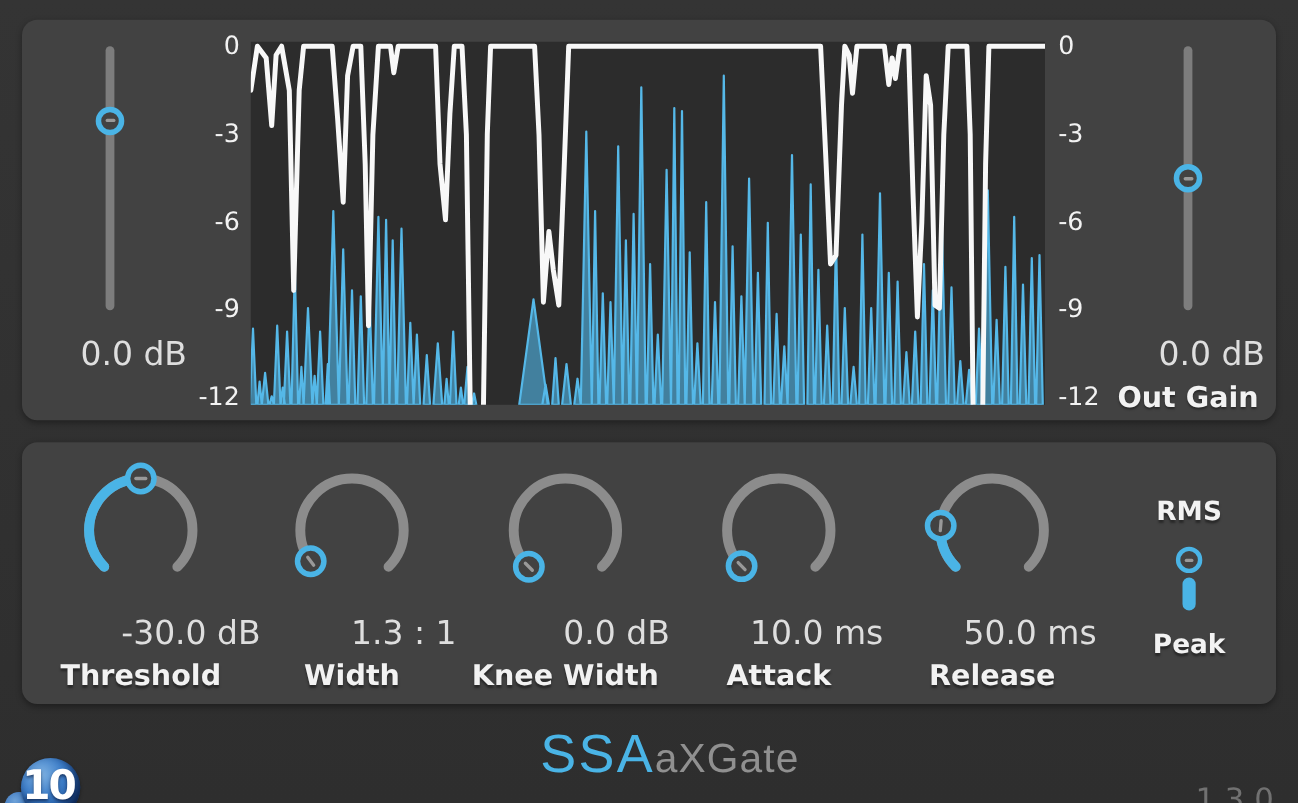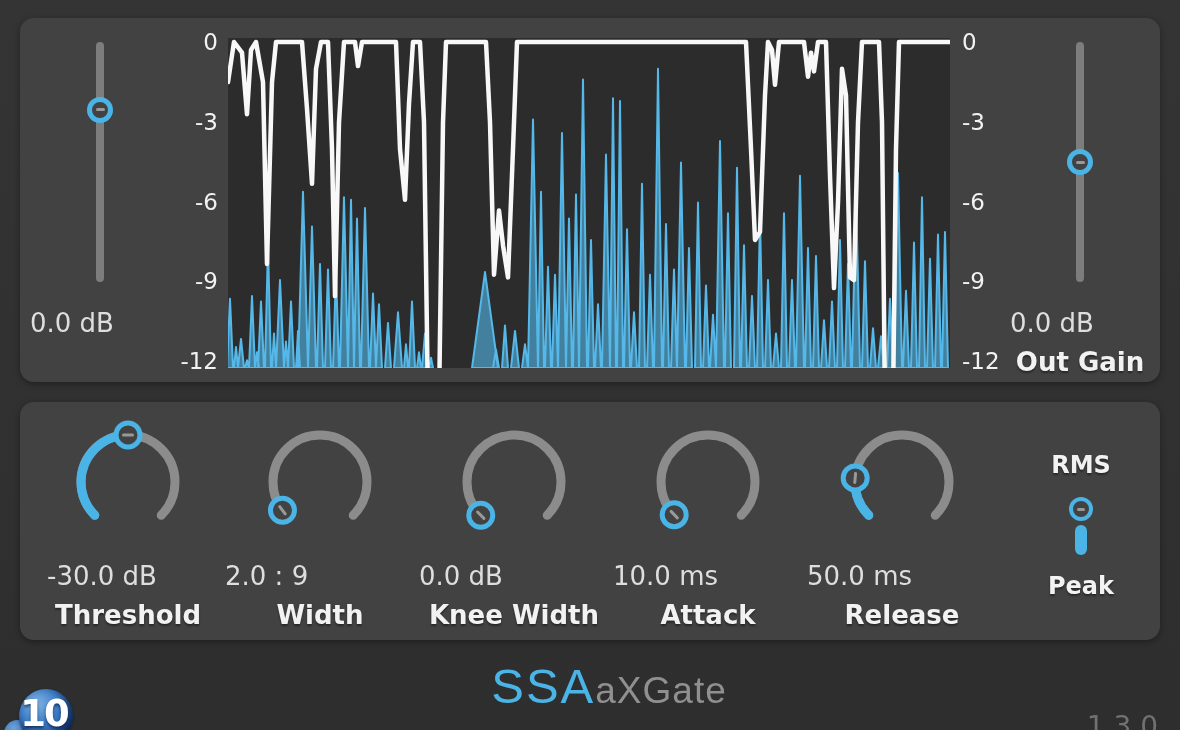--- a/index.html
+++ b/index.html
@@ -38,21 +38,21 @@
   }
   .scale-left{left:130px;width:68px;text-align:right;}
   .scale-right{left:942px;width:80px;text-align:left;}
 
   #meter{
     position:absolute;left:208px;top:20px;width:722px;height:330px;
     background:var(--meter_bg,#2c2c2c);display:block;
   }
 
   .value-text{
-    position:absolute;height:30px;line-height:30px;font-size:26px;text-align:left;
+    position:absolute;height:30px;line-height:30px;font-size:30px;text-align:right;
     color:var(--text_dim,#dedede);
   }
   .ctl-label{
     position:absolute;height:32px;line-height:32px;font-size:26px;font-weight:bold;text-align:center;
     color:var(--text_bright,#f2f2f2);text-shadow:0 2px 2px rgba(0,0,0,.4);
   }
 
   svg.knob{position:absolute;width:130px;height:130px;top:14px;overflow:visible;}
 
   .toggle-label{
@@ -149,21 +149,21 @@
       </svg>
     <div class="value-text" style="left:27px;width:190px;top:159px;">-30.0 dB</div>
     <div class="ctl-label" style="left:13px;width:190px;top:197px;">Threshold</div>
 
     <svg class="knob" style="left:235px;" viewBox="0 0 130 130">
         <path d="M 31.77 99.23 A 47 47 0 1 1 98.23 99.23" fill="none" stroke="#8c8c8c" stroke-width="9" stroke-linecap="round"></path>
         <path d="M 31.77 99.23 A 47 47 0 0 1 27.46 94.29" fill="none" stroke="#4ab4e6" stroke-width="9" stroke-linecap="round"></path>
         <circle cx="27.46" cy="94.29" r="12" fill="#424242" stroke="#4ab4e6" stroke-width="5"></circle>
         <line x1="30.17" y1="97.88" x2="24.76" y2="90.69" stroke="#999999" stroke-width="3" stroke-linecap="round"></line>
       </svg>
-    <div class="value-text" style="left:205px;width:190px;top:159px;">2.0 : 9</div>
+    <div class="value-text" style="left:205px;width:190px;top:159px;">1.3 : 1</div>
     <div class="ctl-label" style="left:205px;width:190px;top:197px;">Width</div>
 
     <svg class="knob" style="left:429px;" viewBox="0 0 130 130">
         <path d="M 31.77 99.23 A 47 47 0 1 1 98.23 99.23" fill="none" stroke="#8c8c8c" stroke-width="9" stroke-linecap="round"></path>
         <circle cx="31.77" cy="99.23" r="12" fill="#424242" stroke="#4ab4e6" stroke-width="5"></circle>
         <line x1="34.95" y1="102.42" x2="28.58" y2="96.05" stroke="#999999" stroke-width="3" stroke-linecap="round"></line>
       </svg>
     <div class="value-text" style="left:399px;width:190px;top:159px;">0.0 dB</div>
     <div class="ctl-label" style="left:399px;width:190px;top:197px;">Knee Width</div>
 

